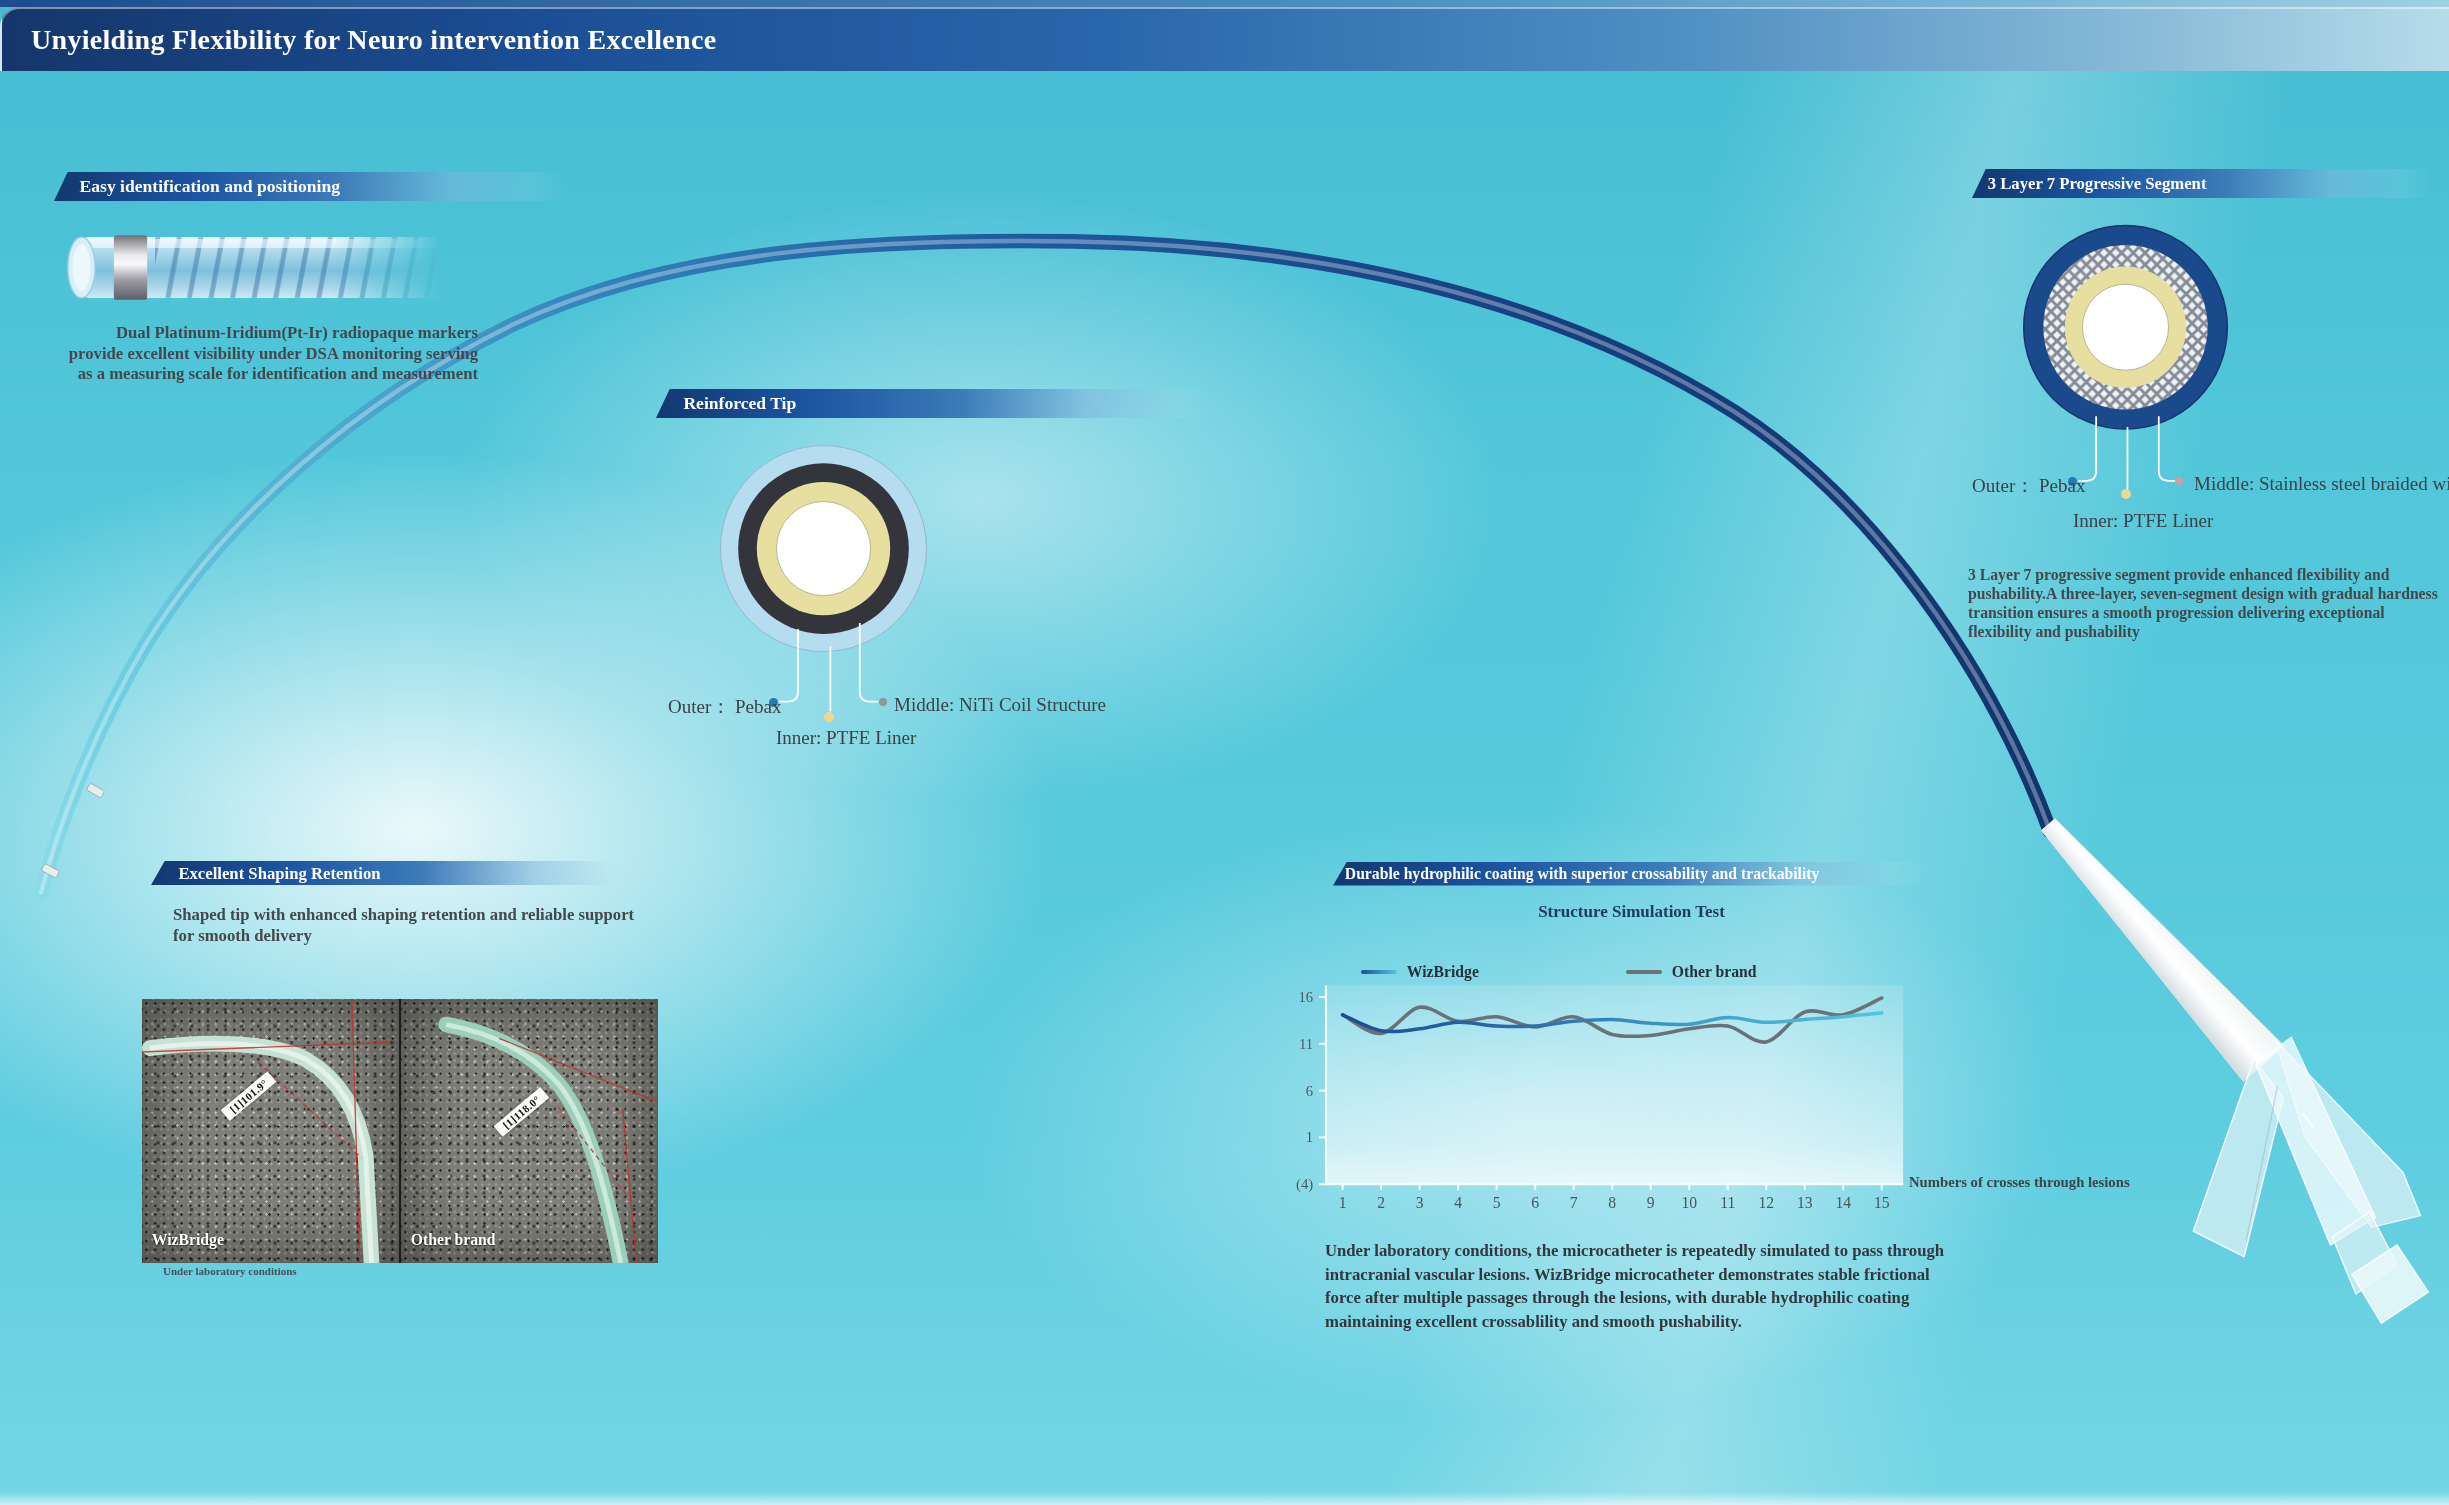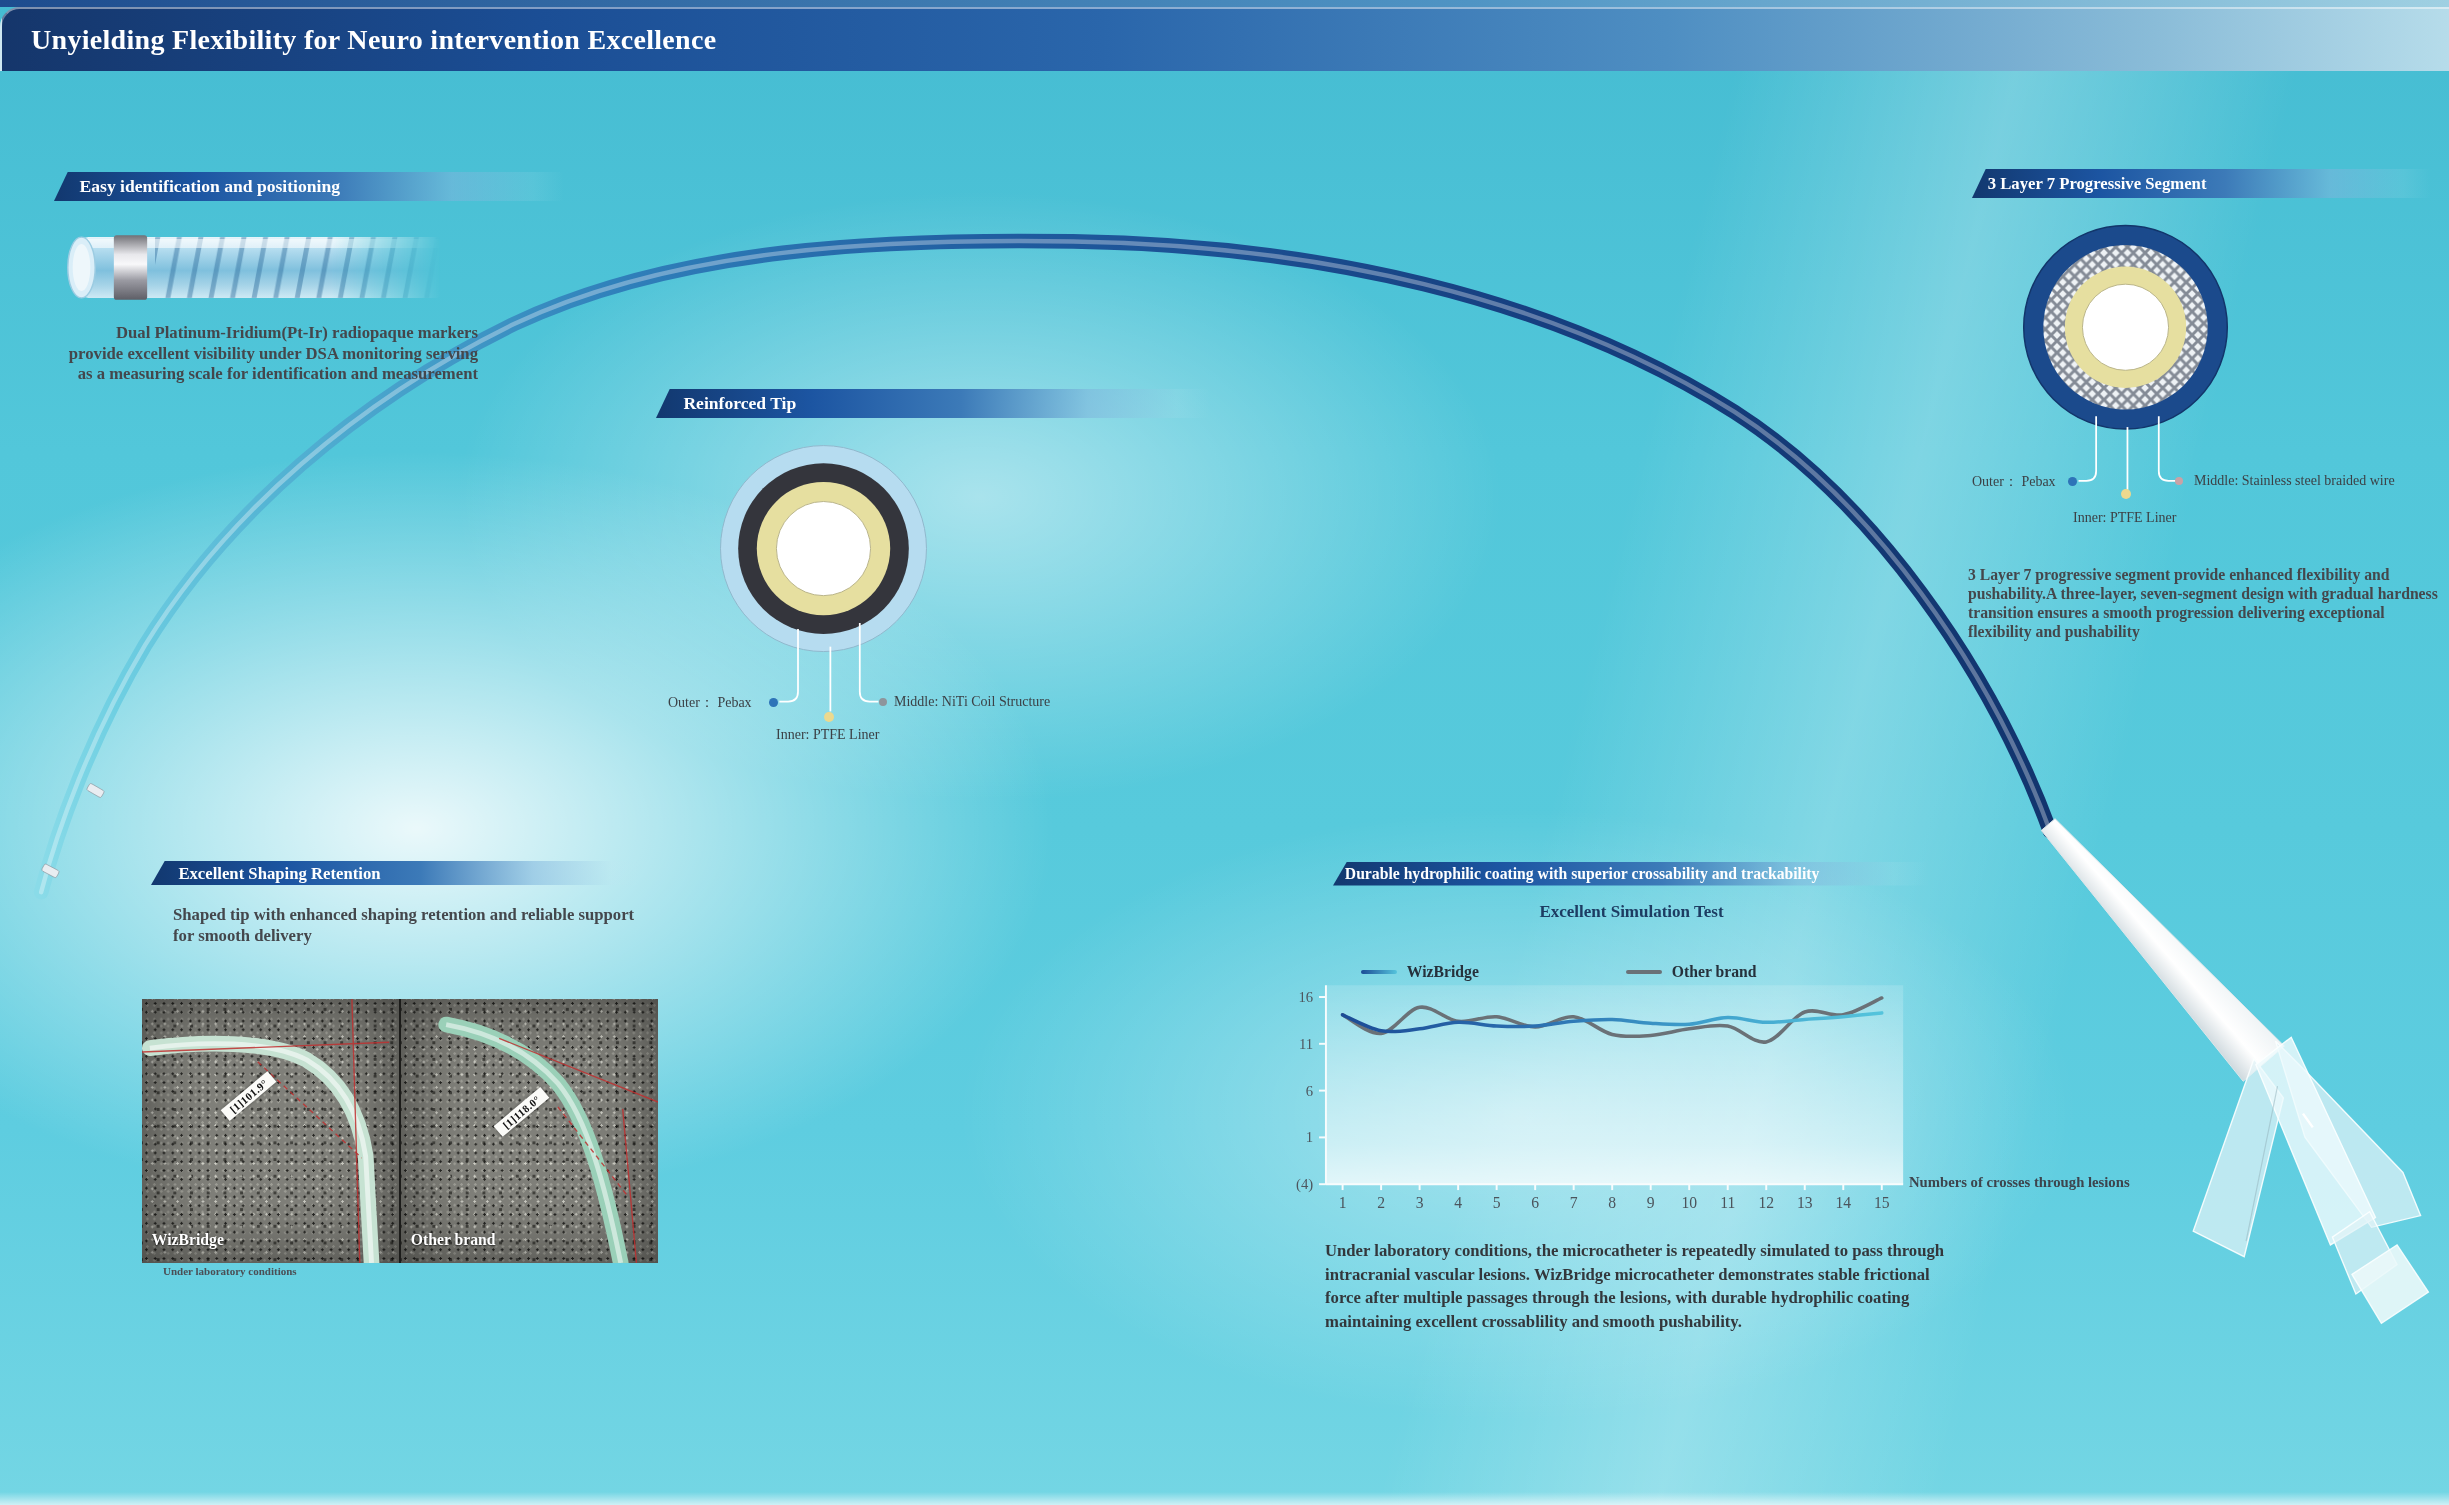--- a/index.html
+++ b/index.html
@@ -31,21 +31,21 @@
   .r5{left:1333px;top:862px;width:596px;height:23.5px;font-size:15.7px;line-height:23.5px;padding-left:11.8px;}
 
   .para{position:absolute;font-weight:700;color:#44474c;}
   .p1{left:66px;top:323px;width:412px;font-size:16.7px;line-height:20.6px;text-align:right;}
   .p2{left:668px;top:751px;width:495px;font-size:16.7px;line-height:20.6px;}
   .p3{left:1968px;top:565px;width:470px;font-size:15.7px;line-height:19px;}
   .p-shape{left:173px;top:904px;width:470px;font-size:16.7px;line-height:21px;}
   .p4{left:1325px;top:1239px;width:642px;font-size:16.7px;line-height:23.5px;color:#33373c;}
   .caption{position:absolute;left:163px;top:1265px;font-weight:700;font-size:11px;color:#4b4e55;}
 
-  .layer-label{position:absolute;font-size:14px;color:#3c4146;white-space:nowrap;}
+  .layer-label{position:absolute;font-size:19px;color:#3c4146;white-space:nowrap;}
   .dot{position:absolute;border-radius:50%;}
   .dot-blue{width:8.8px;height:8.8px;background:#2e74b8;}
   .dot-gray{width:7.8px;height:7.8px;background:#8e959c;}
   .dot-pink{width:7.8px;height:7.8px;background:#c9a2a6;}
   .dot-yellow{width:9.8px;height:9.8px;background:#ecd98e;}
 
   .abs{position:absolute;}
   svg text{font-family:"Liberation Serif","DejaVu Serif",serif;}
 
   .chart-title{position:absolute;left:1470px;top:902px;width:323px;text-align:center;
@@ -228,21 +228,21 @@
           <path d="M 160 110 L 232 202" stroke-dasharray="5 4"></path>
         </g>
       </svg>
       <span class="measure" style="left:90px;top:106px;">[1]118.0°</span>
       <span class="plabel">Other brand</span>
     </div>
   </div>
   <div class="caption">Under laboratory conditions</div>
 
   <div class="ribbon r5">Durable hydrophilic coating with superior crossability and trackability</div>
-  <div class="chart-title">Excellent Simulation Test</div>
+  <div class="chart-title">Structure Simulation Test</div>
   <div class="legend" style="left:1361px;">
     <span class="swatch" style="background: linear-gradient(90deg, rgb(28, 76, 150), rgb(85, 196, 220));"></span>
     <span class="lab">WizBridge</span>
   </div>
   <div class="legend" style="left:1626px;">
     <span class="swatch" style="background: rgb(106, 113, 119);"></span>
     <span class="lab">Other brand</span>
   </div>
   <svg id="chart-svg" class="abs" style="left:0;top:0;" width="2449" height="1506" viewBox="0 0 2499 1536">
     <defs>

